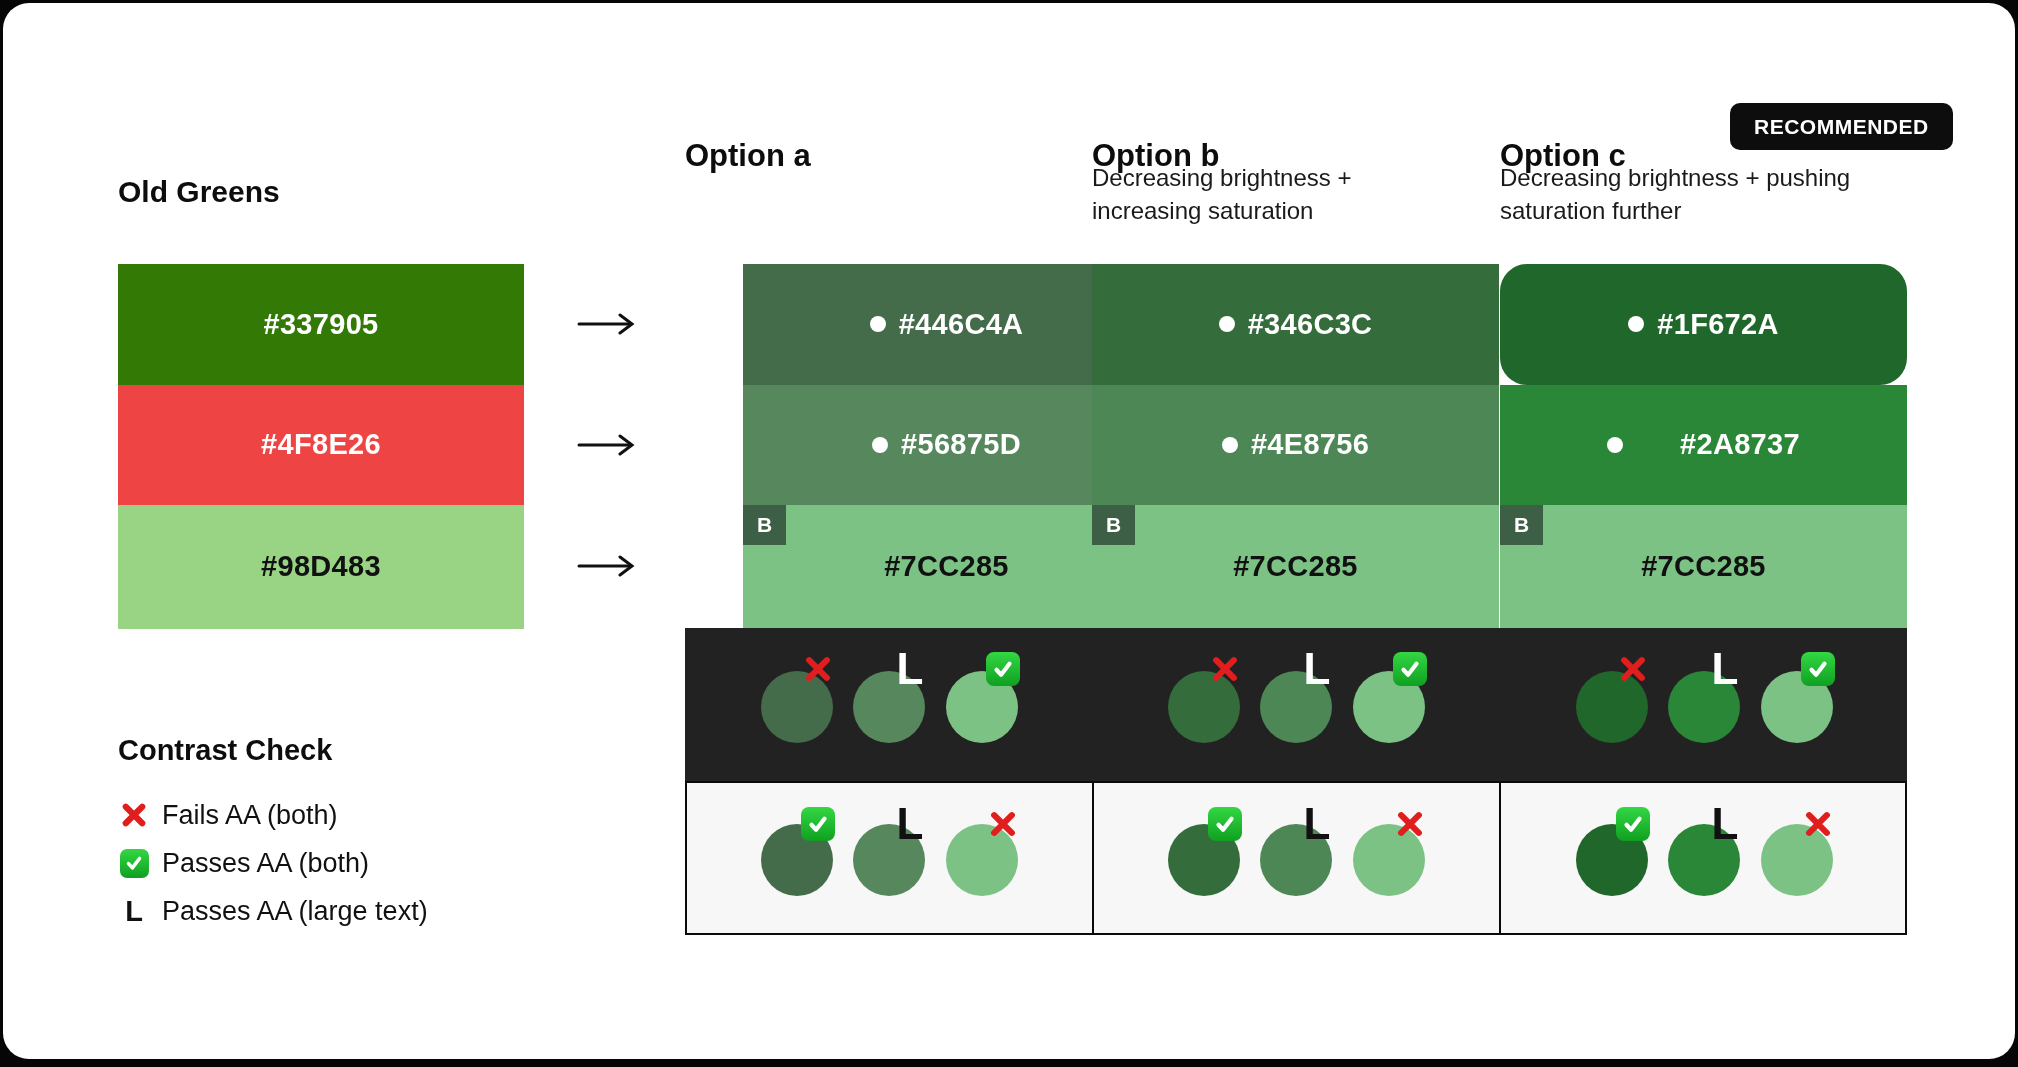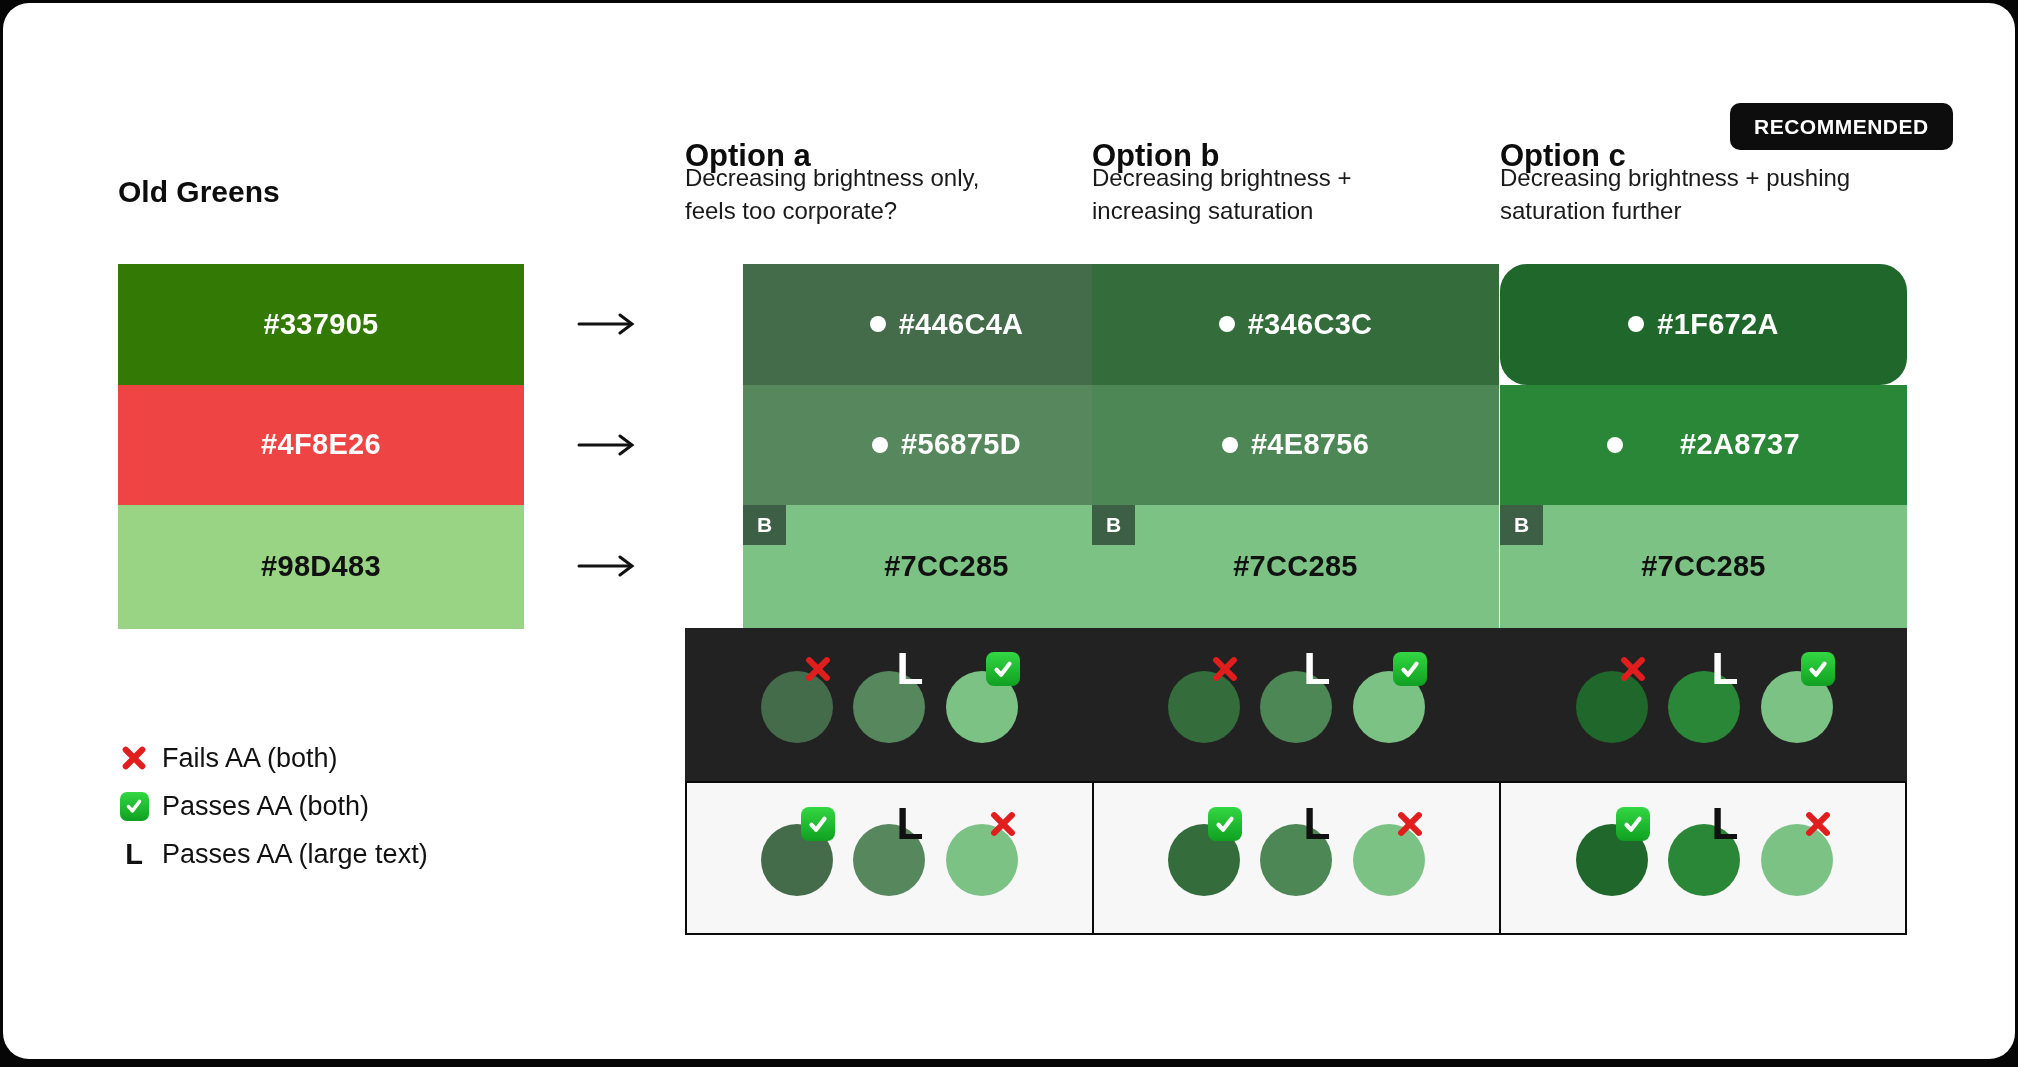--- a/index.html
+++ b/index.html
@@ -94,22 +94,20 @@
         </svg>
     </div>
     <div class="arrow" style="top:552px;">
       <svg width="60" height="22" viewBox="0 0 60 22">
           <line x1="2" y1="11" x2="53" y2="11"></line>
           <path d="M43 2 L55 11 L43 20"></path>
         </svg>
     </div>
 
     <div class="opt-title" style="left:682px;">Option a</div>
-    <div class="opt-desc" style="left:682px;width:400px;">Decreasing brightness only,
-feels too corporate?</div>
 
     <div class="opt-title" style="left:1089px;">Option b</div>
     <div class="opt-desc" style="left:1089px;width:400px;">Decreasing brightness +
 increasing saturation</div>
 
     <div class="opt-title" style="left:1497px;">Option c</div>
     <div class="opt-desc" style="left:1497px;width:400px;">Decreasing brightness + pushing
 saturation further</div>
     <div class="rec-badge" style="background-color: rgb(13, 13, 13);">RECOMMENDED</div>
 
@@ -250,20 +248,21 @@
         </div>
       <div class="mark mark-L on-light" style="left:1021px;">L</div>
       <div class="mark" style="left:1114px;">
           <svg class="x-svg" viewBox="0 0 34 34">
             <path d="M7 7 27 27 M27 7 7 27"></path>
           </svg>
         </div>
     </div>
 
     <div class="legend">
+      <div class="legend-title">Contrast Check</div>
       <div class="legend-item">
         <span class="ico">
             <svg class="x-svg" viewBox="0 0 34 34">
               <path d="M7 7 27 27 M27 7 7 27"></path>
             </svg>
           </span>
         <span>Fails AA (both)</span>
       </div>
       <div class="legend-item">
         <span class="ico">

